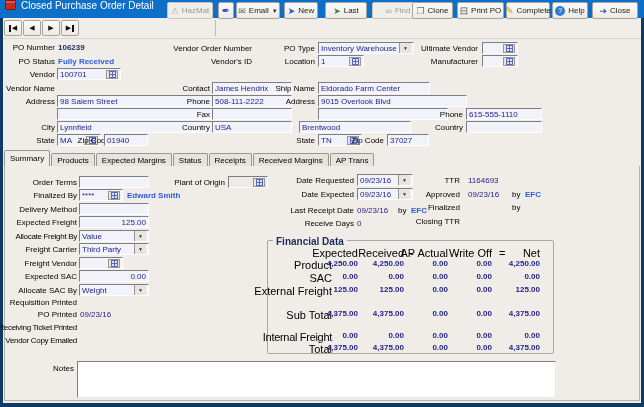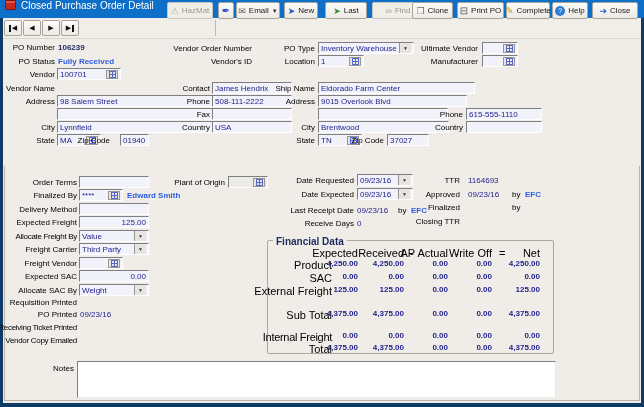--- a/index.html
+++ b/index.html
@@ -168,21 +168,21 @@
       <span>Lynnfield</span>
     </div>
   <span class="lbl" style="right:589px;top:136px">State</span>
   <div class="fld" style="left:57px;top:134px;width:44px">
       <span>MA</span>
       <span class="lookup">
         <span class="grid-ico"></span>
       </span>
     </div>
   <span class="lbl" style="right:534px;top:136px">Zip Code</span>
-  <div class="fld" style="left:120px;top:134px;width:29px">
+  <div class="fld" style="left:104px;top:134px;width:44px">
       <span>01940</span>
     </div>
 
   <span class="lbl" style="right:392px;top:44px">Vendor Order Number</span>
   <span class="lbl" style="right:392px;top:57px">Vendor's ID</span>
   <span class="lbl" style="right:434px;top:84px">Contact</span>
   <div class="fld" style="left:212px;top:82px;width:80px">
       <span>James Hendrix</span>
     </div>
   <span class="lbl" style="right:434px;top:97px">Phone</span>
@@ -204,30 +204,30 @@
       <span class="dd">▼</span>
     </div>
   <span class="lbl" style="right:329px;top:57px">Location</span>
   <div class="fld" style="left:318px;top:55px;width:46px">
       <span>1</span>
       <span class="lookup">
         <span class="grid-ico"></span>
       </span>
     </div>
   <span class="lbl" style="right:329px;top:84px">Ship Name</span>
-  <div class="fld" style="left:318px;top:82px;width:157px">
+  <div class="fld" style="left:318px;top:82px;width:112px">
       <span>Eldorado Farm Center</span>
     </div>
   <span class="lbl" style="right:329px;top:97px">Address</span>
   <div class="fld" style="left:318px;top:95px;width:149px">
       <span>9015 Overlook Blvd</span>
     </div>
   <div class="fld" style="left:318px;top:108px;width:130px"></div>
   <span class="lbl" style="right:329px;top:123px">City</span>
-  <div class="fld" style="left:318px;top:121px;width:131px">
+  <div class="fld" style="left:299px;top:121px;width:112px">
       <span>Brentwood</span>
     </div>
   <span class="lbl" style="right:329px;top:136px">State</span>
   <div class="fld" style="left:318px;top:134px;width:44px">
       <span>TN</span>
       <span class="lookup">
         <span class="grid-ico"></span>
       </span>
     </div>
   <span class="lbl" style="right:260px;top:136px">Zip Code</span>
@@ -251,20 +251,29 @@
     </div>
   <span class="lbl" style="right:181px;top:110px">Phone</span>
   <div class="fld" style="left:466px;top:108px;width:76px">
       <span>615-555-1110</span>
     </div>
   <span class="lbl" style="right:181px;top:123px">Country</span>
   <div class="fld" style="left:466px;top:121px;width:76px">
       <span></span>
     </div>
 
+  <div class="tabs">
+    <div class="tab active">Summary</div>
+    <div class="tab">Products</div>
+    <div class="tab">Expected Margins</div>
+    <div class="tab">Status</div>
+    <div class="tab">Receipts</div>
+    <div class="tab">Received Margins</div>
+    <div class="tab">AP Trans</div>
+  </div>
 
   <span class="lbl" style="right:567px;top:178px">Order Terms</span>
   <div class="fld" style="left:79px;top:176px;width:70px">
       <span></span>
     </div>
   <span class="lbl" style="right:567px;top:191px">Finalized By</span>
   <div class="fld" style="left:79px;top:189px;width:44px">
       <span>****</span>
       <span class="lookup">
         <span class="grid-ico"></span>

